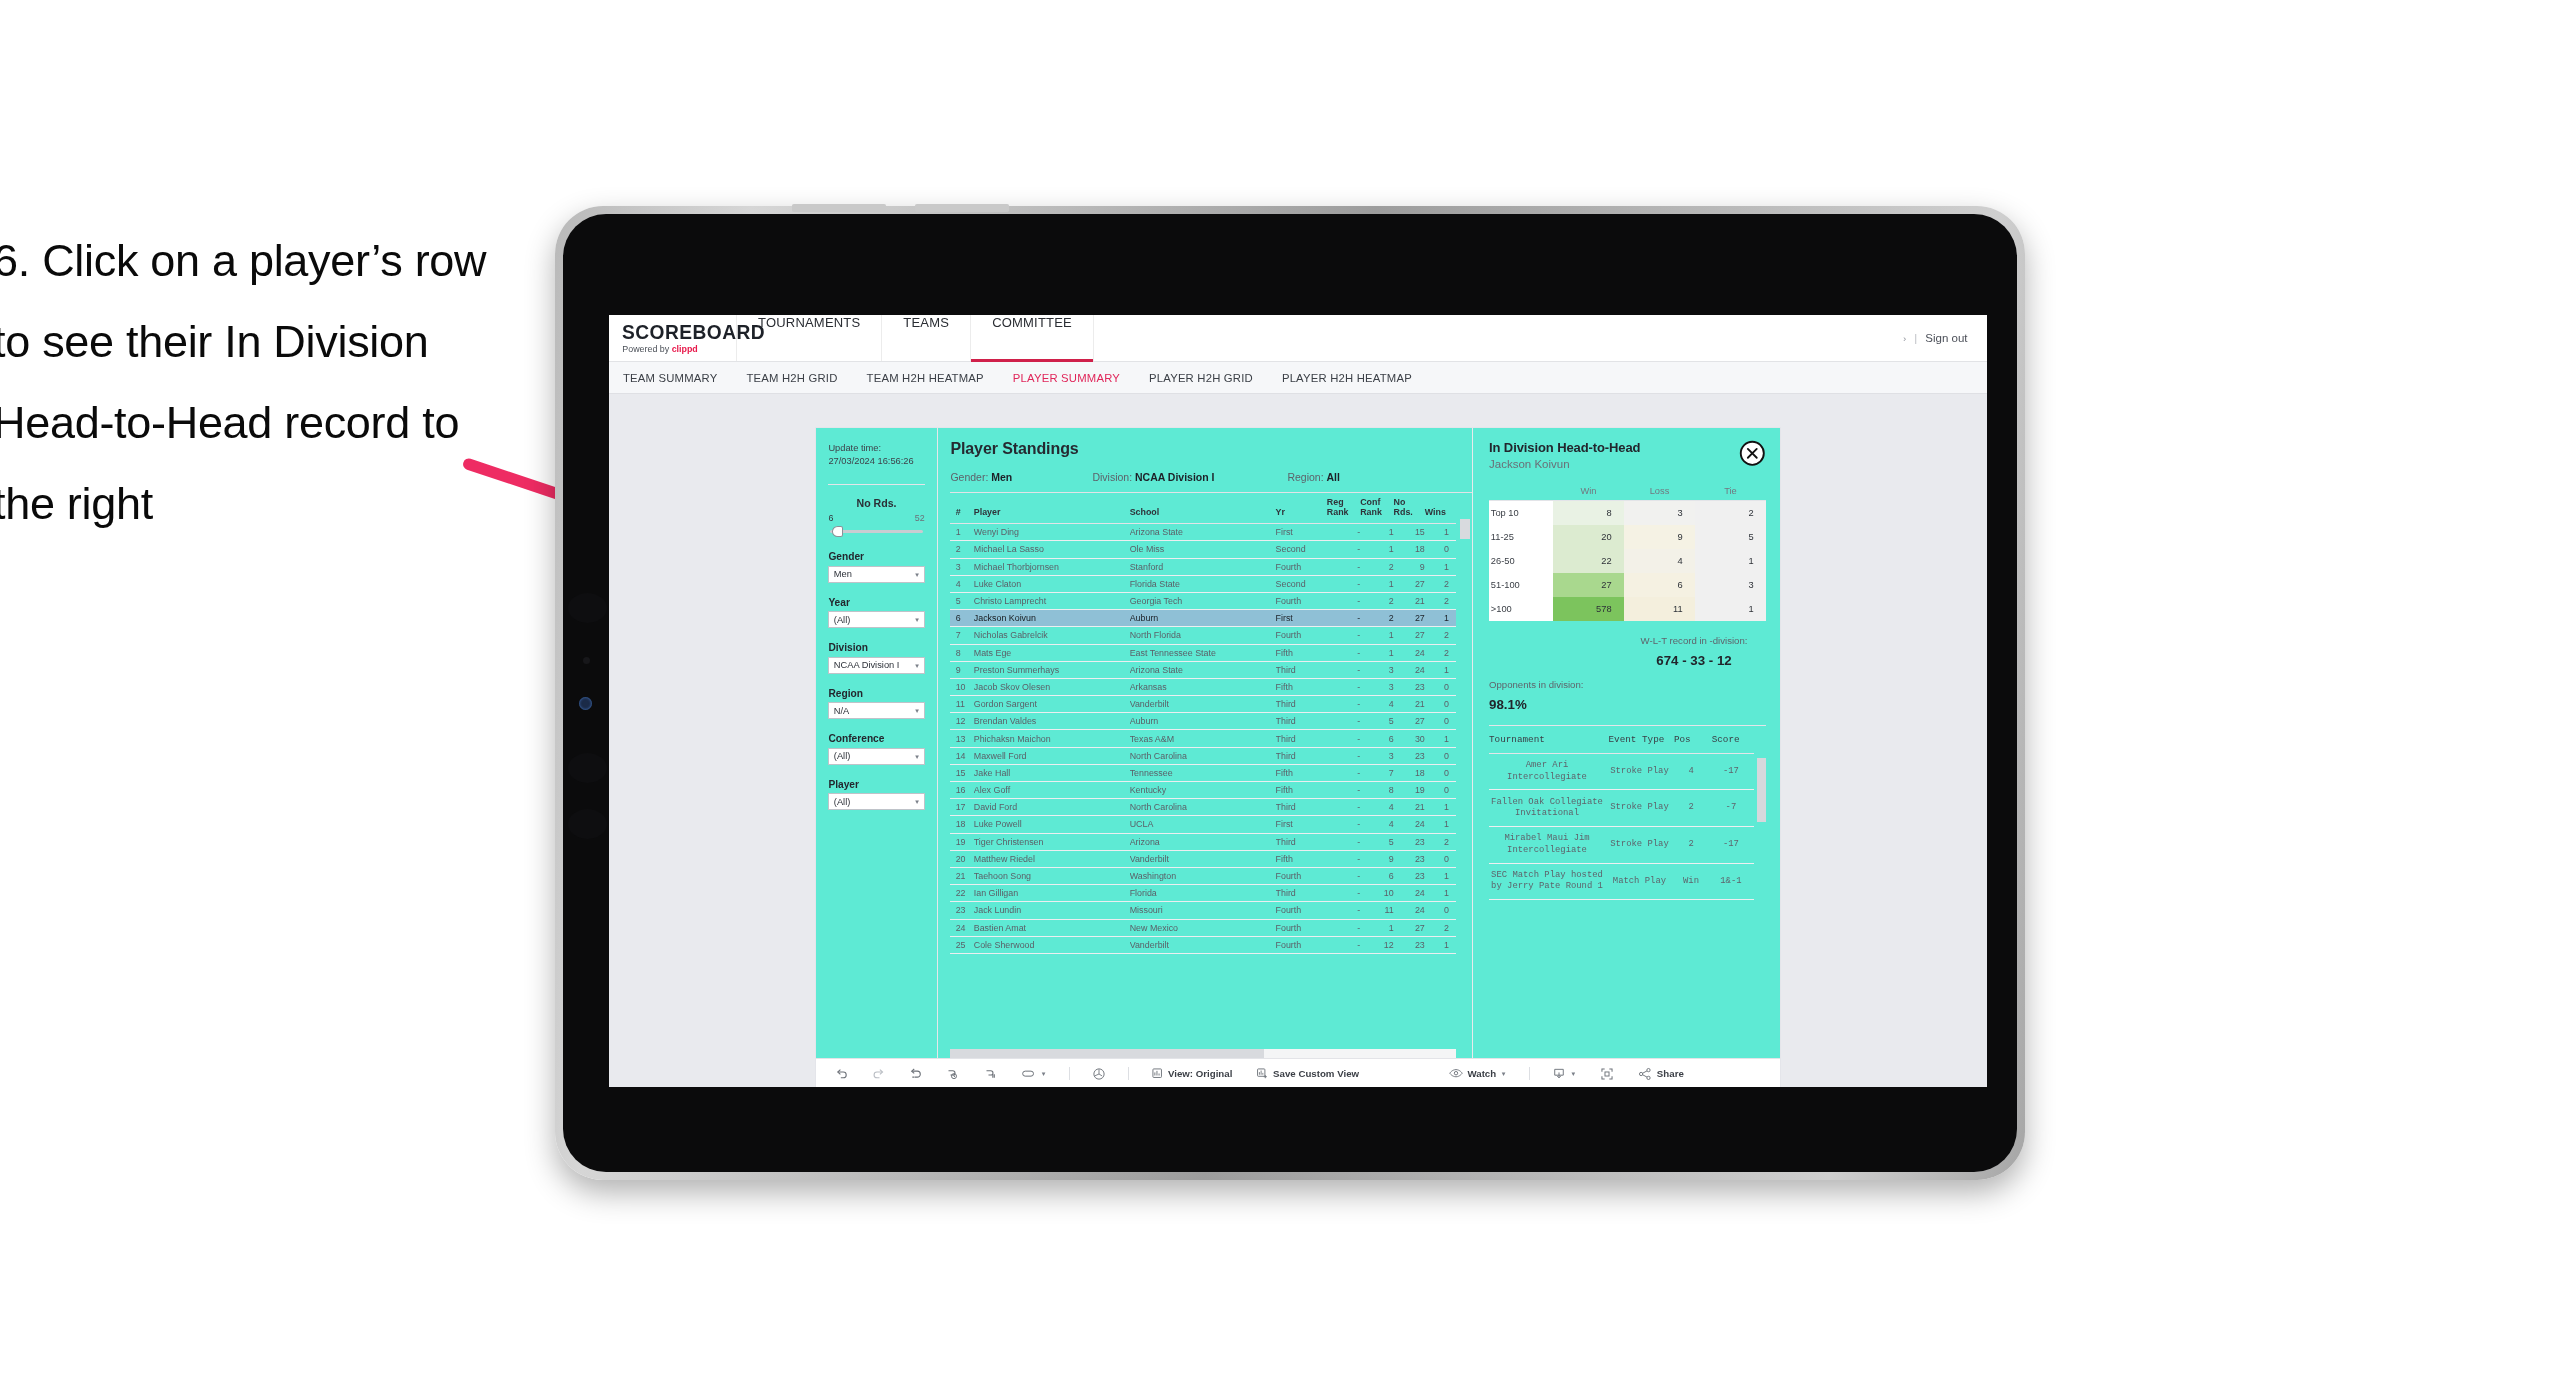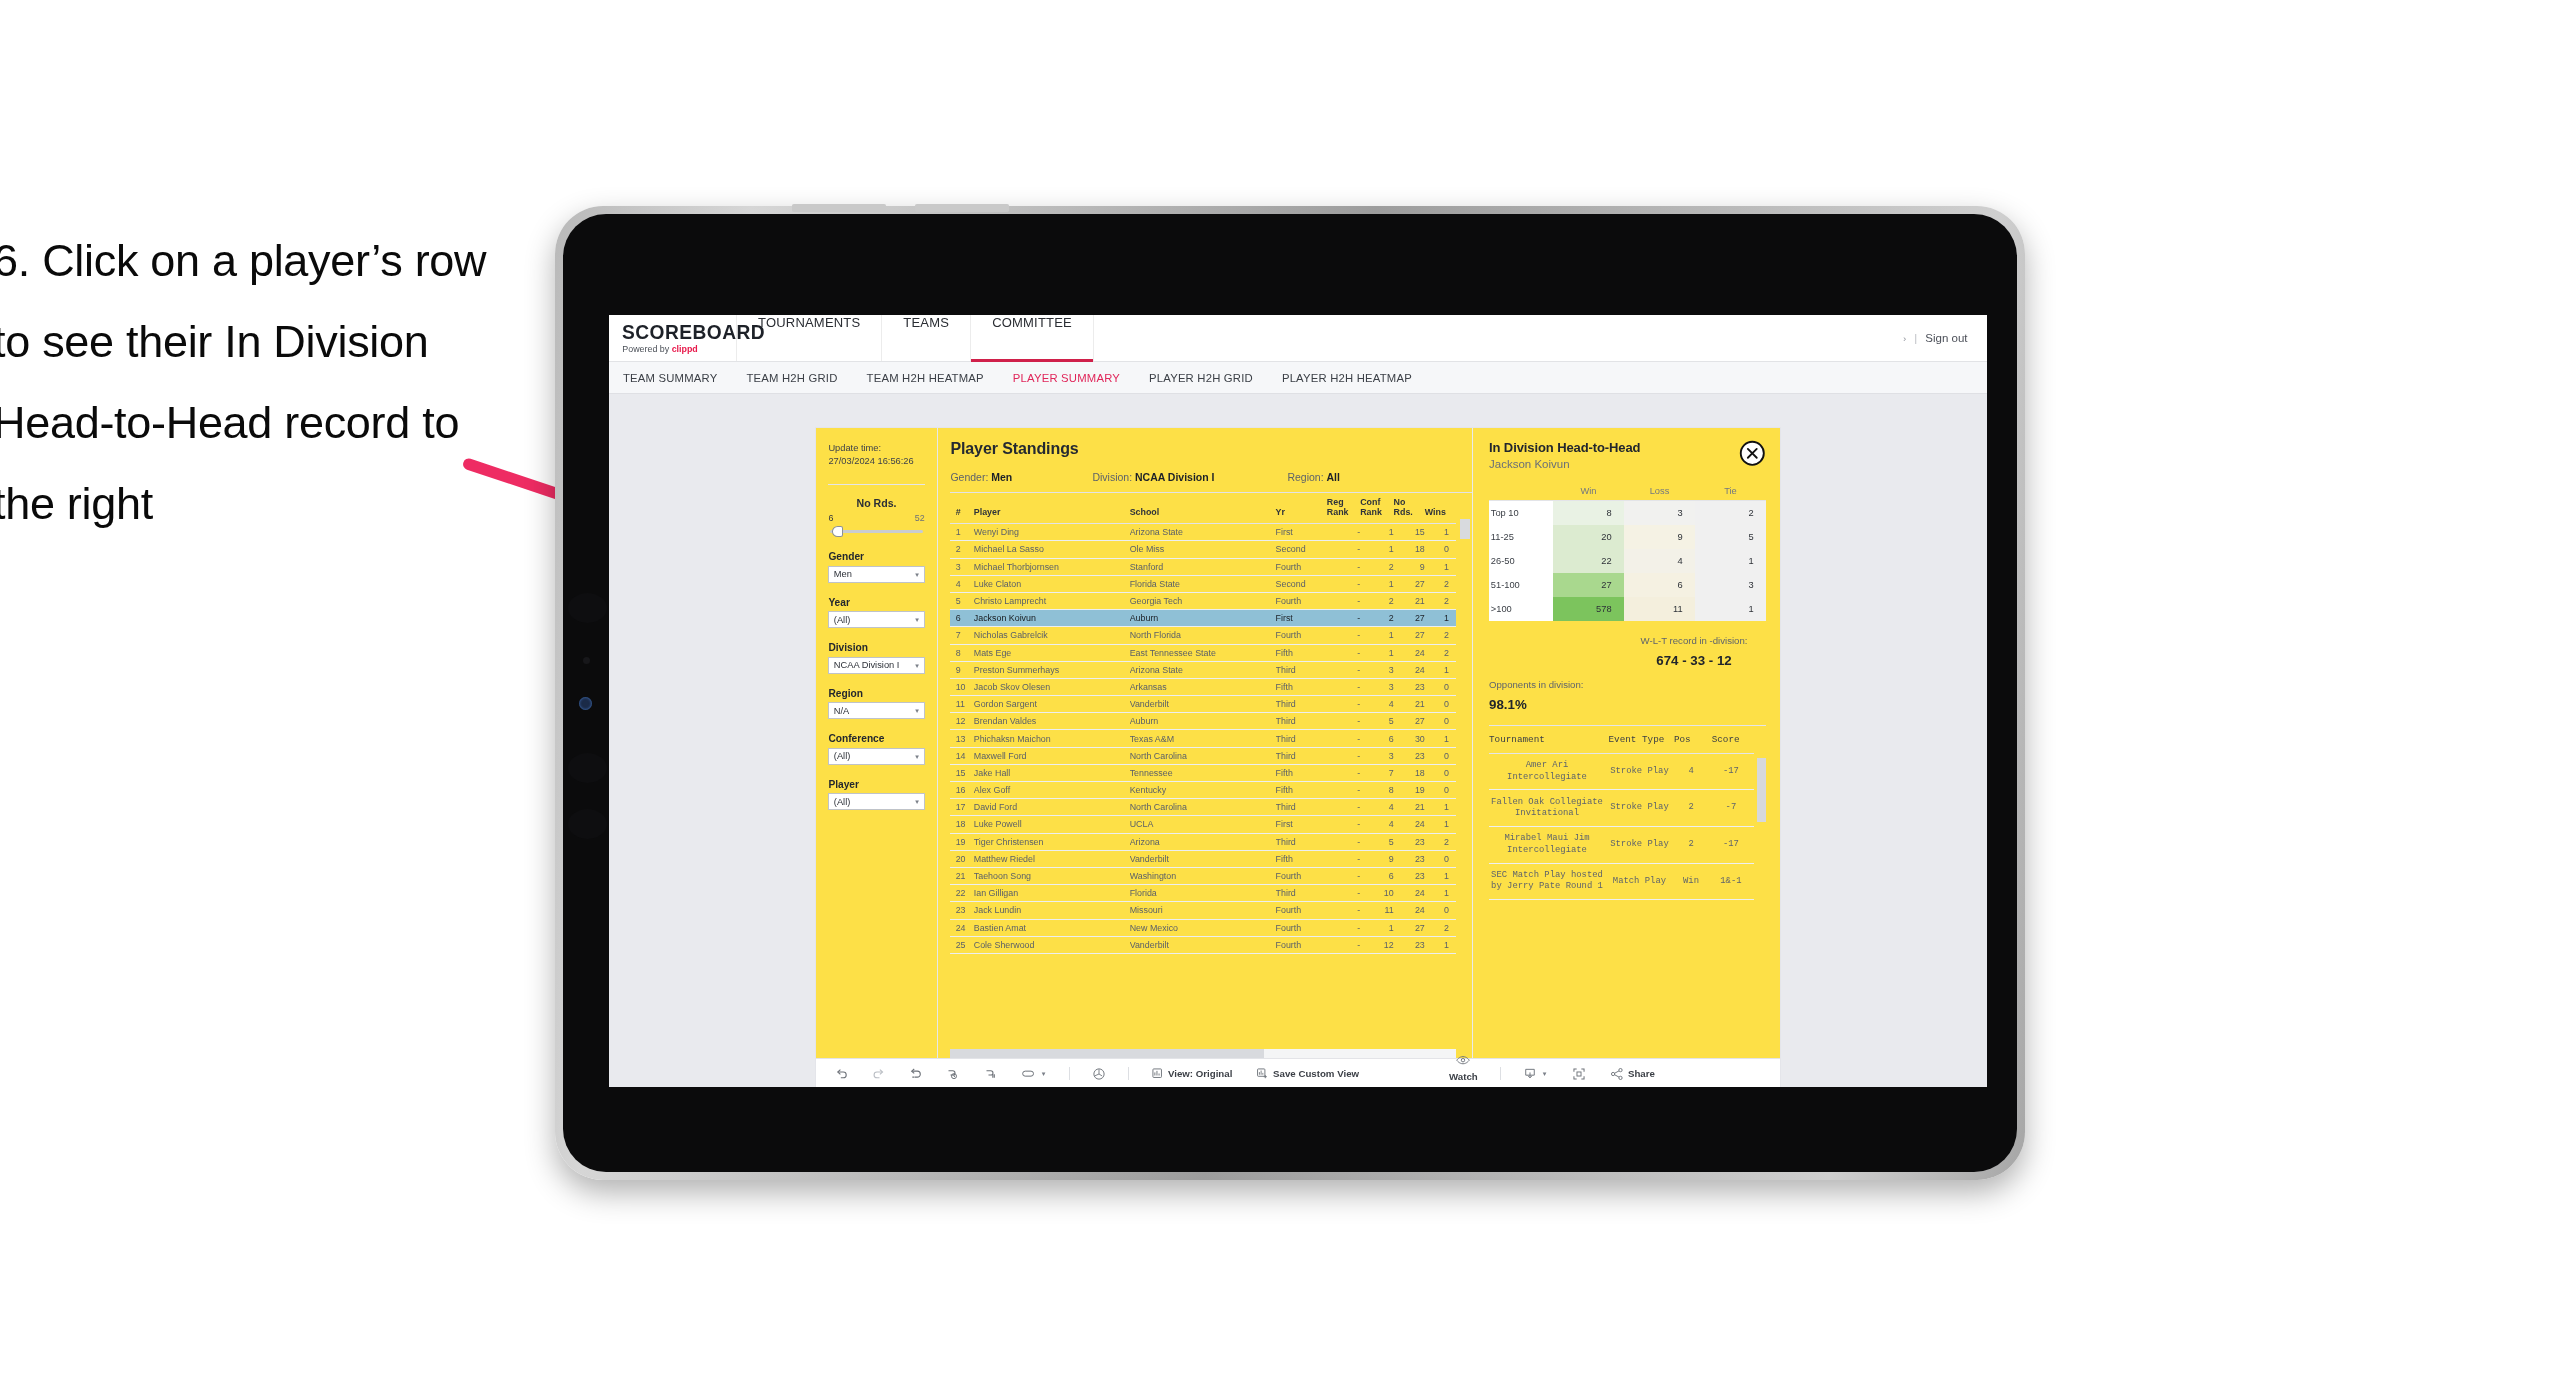--- a/index.html
+++ b/index.html
@@ -90,21 +90,21 @@
     height: 32px; background: #f6f7f9; border-bottom: 0.9px solid #dfe0e4;
     display: flex; align-items: center; padding-left: 14px; gap: 29px;
   }
   .subtab { font-size: 11.3px; color: #3c4047; letter-spacing: 0.2px; cursor: pointer; }
   .subtab.active { color: #e0265a; }
 
   
   #canvas { padding: 34px 0 0 0; height: calc(100% - 79px); }
   #card {
     margin: 0 auto; width: 964px; height: 660px;
-    background: #fde047; box-shadow: 0 0 0 0.9px #e4e5e9;
+    background: #5eead4; box-shadow: 0 0 0 0.9px #e4e5e9;
     display: flex; flex-direction: column;
   }
   #card-body { flex: 1; display: flex; min-height: 0; }
 
   
   #rail { width: 122px; border-right: 0.9px solid #e6e7ea; padding: 14px 12.4px 0 12.4px; }
   #updtime { font-size: 9.3px; color: #3e424a; line-height: 1.45; }
   #rail hr { border: 0; border-top: 0.9px solid #e4e5e9; margin: 15px 0 12.4px 0; }
   .slider-row { display: flex; justify-content: space-between; font-size: 8.9px; color: #6c7078; margin-bottom: 3.5px; }
   .slider-row .lo { color: #33373e; }
@@ -783,21 +783,21 @@
                 <span>View: Original</span>
               </div>
               <div class="tbtn lbl">
                 <svg width="12.4" height="12.4" viewBox="0 0 16 16">
                     <rect x="2" y="2.5" width="9.5" height="9.5" rx="1" fill="none" stroke="#6c7178" stroke-width="1.2"></rect>
                     <path d="M4.4 10V6.6M6.6 10V4.6M8.8 10V7.6" stroke="#6c7178" stroke-width="1.1"></path>
                     <path d="M12 10.5v4M10 12.5h4" stroke="#6c7178" stroke-width="1.2"></path>
                   </svg>
                 <span>Save Custom View</span>
               </div>
-              <div class="tbtn lbl" style="margin-left:66px;flex-direction:column;">
+              <div class="tbtn lbl" style="margin-left:66px;">
                 <svg width="14" height="12.4" viewBox="0 0 18 14">
                     <path d="M1 7s3-4.6 8-4.6S17 7 17 7s-3 4.6-8 4.6S1 7 1 7z" fill="none" stroke="#6c7178" stroke-width="1.2"></path>
                     <circle cx="9" cy="7" r="2.2" fill="none" stroke="#6c7178" stroke-width="1.2"></circle>
                   </svg>
                 <span>Watch</span>
                 <span class="caret">▼</span>
               </div>
               <div class="tdiv"></div>
               <div class="tbtn">
                 <svg width="14" height="14" viewBox="0 0 18 18">

